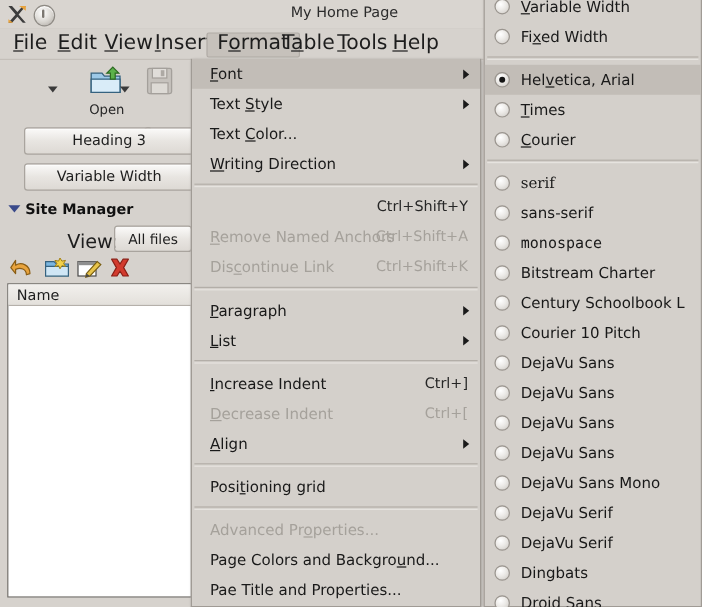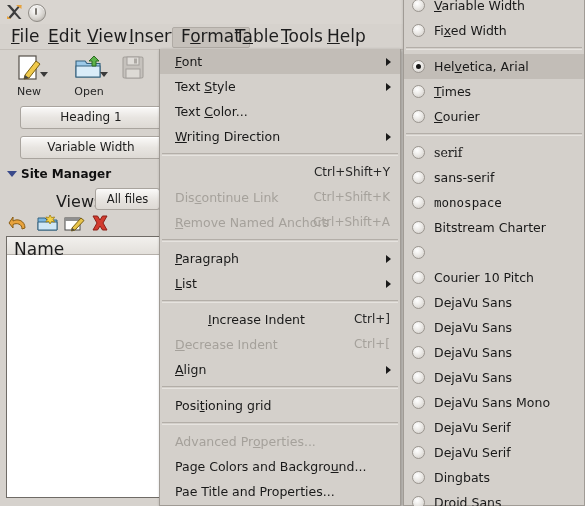--- a/index.html
+++ b/index.html
@@ -65,21 +65,21 @@
     text-align:center;color:#1d1d1d;cursor:default;}
   .sm-tools{position:absolute;left:0;top:210px;width:160px;height:28px;}
   .sm-tool{position:absolute;top:2px;width:24px;height:24px;cursor:default;}
 
   
   .filelist{position:absolute;left:6px;top:236px;width:154px;height:262px;
     background:#ffffff;border:1px solid #6f6b66;box-sizing:border-box;}
   .fl-head{position:absolute;left:0;top:0;width:100%;height:18px;
     background:linear-gradient(180deg,#f2f0ed 0%,#e3e0db 100%);
     border-bottom:1px solid #b5b0aa;box-sizing:border-box;}
-  .fl-head span{position:absolute;left:7px;top:2px;font-size:17px;color:#1d1d1d;}
+  .fl-head span{position:absolute;left:7px;top:2px;font-size:12px;color:#1d1d1d;}
 
   
   .menu{position:absolute;background:#d4d0cb;border:1px solid #a09b95;
     box-shadow:1px 1px 3px rgba(0,0,0,.30);box-sizing:border-box;}
   #format-menu{left:159px;top:49px;width:242px;height:457px;border-top:none;}
   #font-menu{left:403px;top:-8px;width:182px;height:514px;}
 
   .mi{position:relative;height:25px;line-height:25px;font-size:12.5px;color:#191919;
     cursor:default;white-space:nowrap;}
   .mi .txt{position:absolute;}
@@ -117,42 +117,35 @@
 
   <div class="titlebar">
     <div class="tb-logo">
       <svg width="18" height="18" viewBox="0 0 18 18">
         <path d="M2 2 L8 9 L2 16 L5 16 L9.5 11 L14 16 L16.5 16 L10.5 9 L16.5 2 L14 2 L9.5 7 L5 2 Z" fill="#3d3d3d"></path>
         <path d="M11 2 L16.5 2 L16.5 6 Z" fill="#e8a33d"></path>
         <path d="M2 13 L6 16 L2 16 Z" fill="#e8a33d"></path>
       </svg>
     </div>
     <div class="tb-circle"></div>
+    <div class="tb-title">My Home Page</div>
   </div>
 
   <div class="menubar" id="menubar">
       <div class="mb-item" style="left: 4px;"><u>F</u>ile</div>
       <div class="mb-item" style="left: 41px;"><u>E</u>dit</div>
       <div class="mb-item" style="left: 80px;"><u>V</u>iew</div>
       <div class="mb-item" style="left: 122px;"><u>I</u>nsert</div>
       <div class="mb-item active" style="left: 172px;">F<u>o</u>rmat</div>
       <div class="mb-item" style="left: 228px;">T<u>a</u>ble</div>
       <div class="mb-item" style="left: 274px;"><u>T</u>ools</div>
       <div class="mb-item" style="left: 320px;"><u>H</u>elp</div>
     </div>
 
   <div class="toolbar" id="toolbar">
-      <div class="tbtn" style="left: 6px;">
-        <span class="ic"><svg width="32" height="30" viewBox="0 0 32 30">
-            <rect x="6" y="2" width="17" height="23" fill="#fff" stroke="#55504a" stroke-width="1.2"></rect>
-            <path d="M12 21 L23 7 L27 10 L16 24 L11 25 Z" fill="#f0c94a" stroke="#7a5f12" stroke-width="1"></path>
-            <path d="M11 25 L12 21 L16 24 Z" fill="#454545"></path>
-          </svg></span>
-        <span class="lb">New</span>
-      </div>
       <div class="tb-arrow" style="left: 40px;"></div>
       <div class="tbtn" style="left: 66px;">
         <span class="ic"><svg width="32" height="30" viewBox="0 0 32 30">
             <path d="M3 7 L12 7 L14 9.5 L27 9.5 L27 23 L3 23 Z" fill="#9cc9e8" stroke="#35627f" stroke-width="1.1"></path>
             <path d="M3 12 L27 12 L27 23 L3 23 Z" fill="#d9ecf8" stroke="#35627f" stroke-width="1.1"></path>
             <path d="M19 9 L19 4 L16 4 L21 -1 L26 4 L23 4 L23 9 Z" transform="translate(0,3)" fill="#5cb24a" stroke="#2d6a22" stroke-width="1"></path>
           </svg></span>
         <span class="lb">Open</span>
       </div>
       <div class="tb-arrow" style="left: 100px;"></div>
@@ -160,21 +153,21 @@
         <span class="ic" style="opacity: 0.55;"><svg width="32" height="30" viewBox="0 0 32 30">
             <rect x="6" y="3" width="20" height="21" rx="1.5" fill="#b9b5b0" stroke="#7d7974" stroke-width="1.1"></rect>
             <rect x="10" y="3" width="12" height="8" fill="#e9e7e4" stroke="#7d7974" stroke-width="1"></rect>
             <rect x="17" y="4.5" width="3" height="5" fill="#8c8884"></rect>
             <rect x="9" y="15" width="14" height="9" fill="#e4e1dd" stroke="#7d7974" stroke-width="1"></rect>
           </svg></span>
         <span class="lb">Save</span>
       </div>
     </div>
 
-  <div class="fmtsel" style="top:106px;">Heading 1</div>
+  <div class="fmtsel" style="top:106px;">Heading 3</div>
   <div class="fmtsel" style="top:136px;">Variable Width</div>
 
   <div class="sm-head">
     <div class="sm-tri"></div>
     <div class="sm-title">Site Manager</div>
   </div>
   <div class="sm-viewlbl">View:</div>
   <div class="sm-viewbtn">All files</div>
 
   <div class="sm-tools">
@@ -225,39 +218,39 @@
       </div>
       <div class="mi">
         <span class="txt" style="left: 15px;"><u>W</u>riting Direction</span>
         <span class="arw"></span>
       </div>
       <div class="sep"></div>
       <div class="mi">
         <span class="acc" style="right: 10px;">Ctrl+Shift+Y</span>
       </div>
       <div class="mi disabled">
+        <span class="txt" style="left: 15px;"><u>R</u>emove Named Anchors</span>
+        <span class="acc" style="right: 10px;">Ctrl+Shift+A</span>
+      </div>
+      <div class="mi disabled">
         <span class="txt" style="left: 15px;">Dis<u>c</u>ontinue Link</span>
         <span class="acc" style="right: 10px;">Ctrl+Shift+K</span>
       </div>
-      <div class="mi disabled">
-        <span class="txt" style="left: 15px;"><u>R</u>emove Named Anchors</span>
-        <span class="acc" style="right: 10px;">Ctrl+Shift+A</span>
-      </div>
       <div class="sep"></div>
       <div class="mi">
         <span class="txt" style="left: 15px;"><u>P</u>aragraph</span>
         <span class="arw"></span>
       </div>
       <div class="mi">
         <span class="txt" style="left: 15px;"><u>L</u>ist</span>
         <span class="arw"></span>
       </div>
       <div class="sep"></div>
       <div class="mi">
-        <span class="txt" style="left: 15px; margin-left: 33px;"><u>I</u>ncrease Indent</span>
+        <span class="txt" style="left: 15px;"><u>I</u>ncrease Indent</span>
         <span class="acc" style="right: 10px;">Ctrl+]</span>
       </div>
       <div class="mi disabled">
         <span class="txt" style="left: 15px;"><u>D</u>ecrease Indent</span>
         <span class="acc" style="right: 10px;">Ctrl+[</span>
       </div>
       <div class="mi">
         <span class="txt" style="left: 15px;"><u>A</u>lign</span>
         <span class="arw"></span>
       </div>
@@ -311,20 +304,21 @@
       <div class="rmi">
         <span class="rad"></span>
         <span class="txt f-mono">monospace</span>
       </div>
       <div class="rmi">
         <span class="rad"></span>
         <span class="txt">Bitstream Charter</span>
       </div>
       <div class="rmi">
         <span class="rad"></span>
+        <span class="txt">Century Schoolbook L</span>
       </div>
       <div class="rmi">
         <span class="rad"></span>
         <span class="txt">Courier 10 Pitch</span>
       </div>
       <div class="rmi">
         <span class="rad"></span>
         <span class="txt">DejaVu Sans</span>
       </div>
       <div class="rmi">

